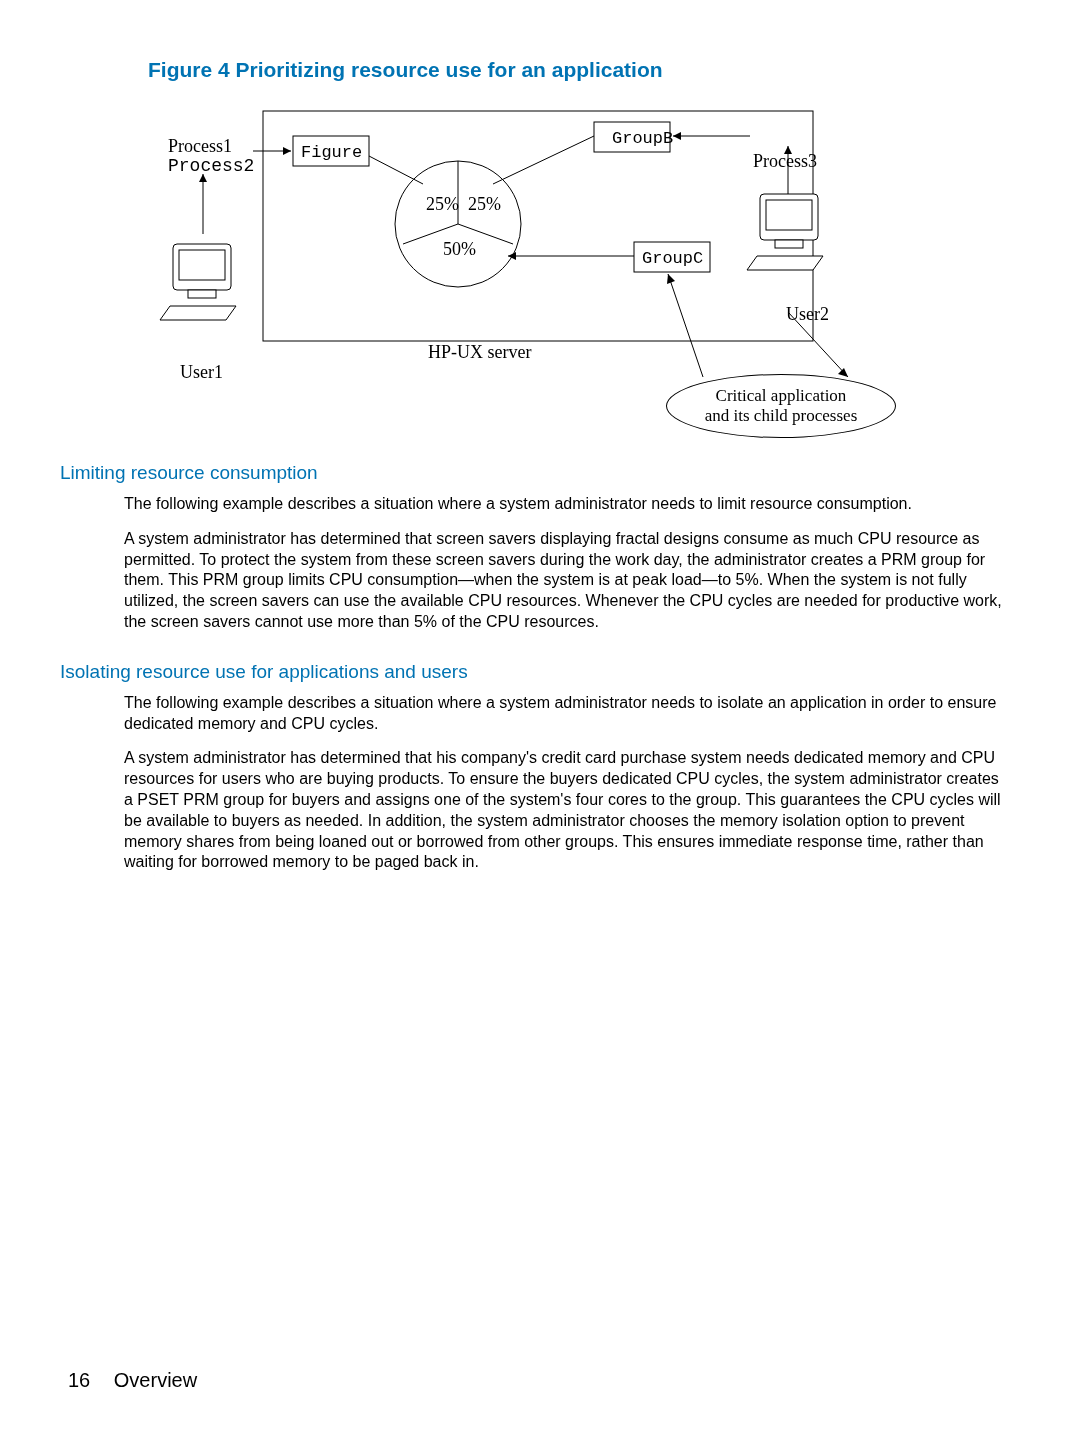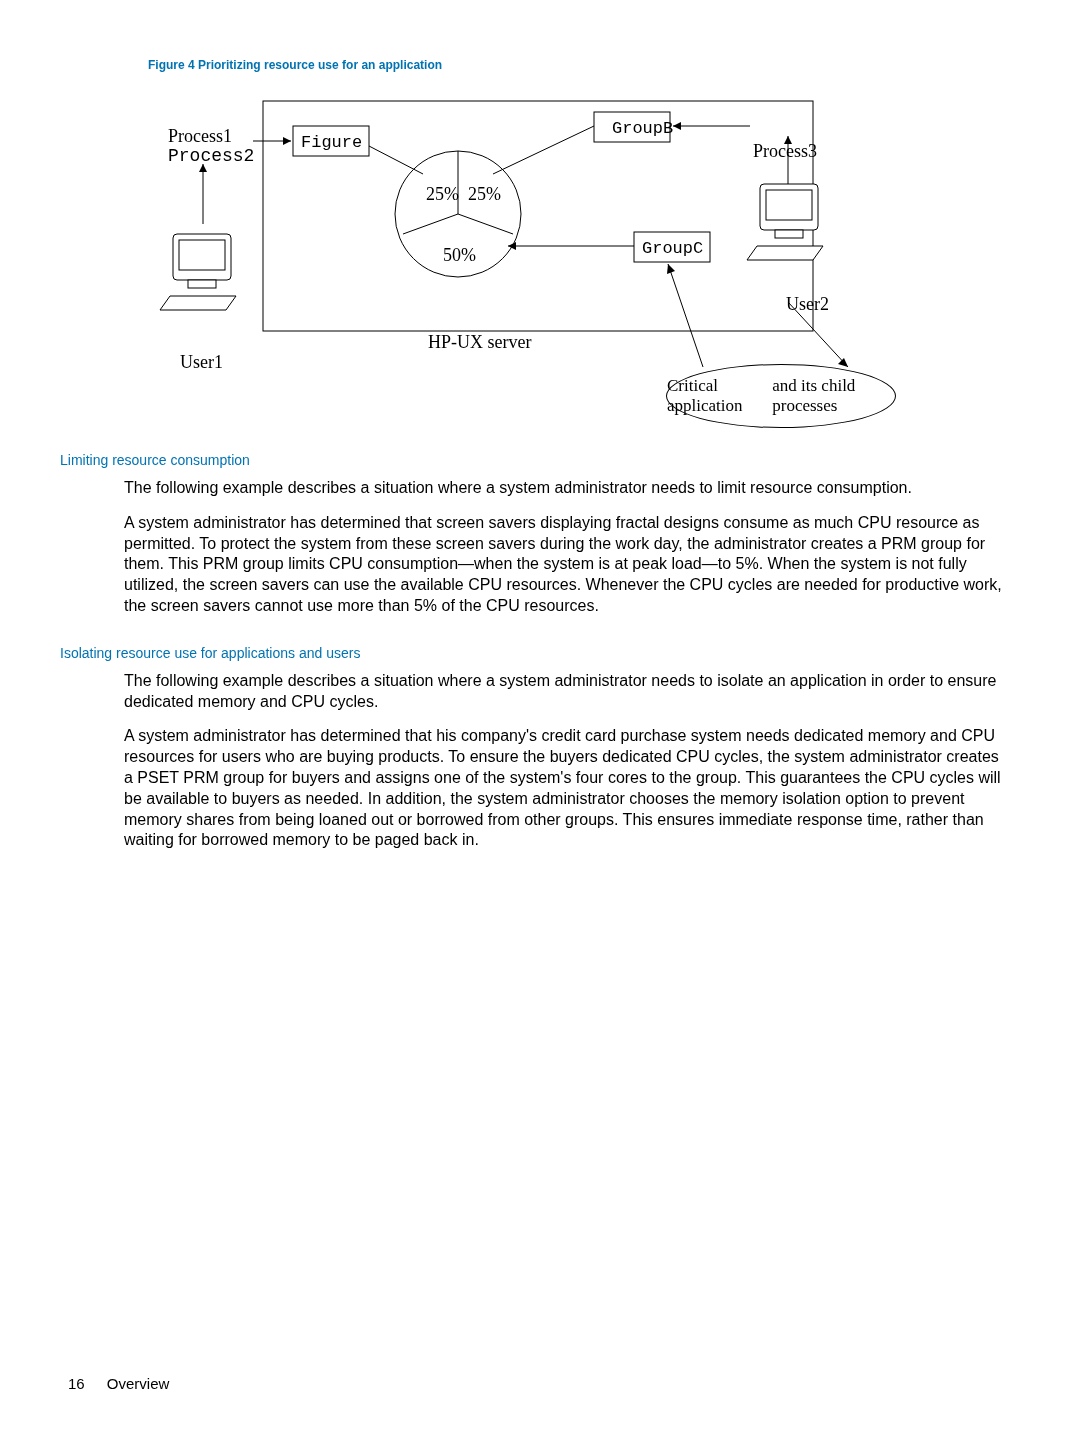--- a/index.html
+++ b/index.html
@@ -7,70 +7,70 @@
     width: 1080px;
     height: 1438px;
     background: #fff;
     font-family: Arial, Helvetica, sans-serif;
     color: #000;
     position: relative;
     padding: 58px 60px 0 60px;
   }
   .figure-caption {
     color: #0073b3;
-    font-size: 12px;
+    font-size: 21px;
     font-weight: bold;
     margin-left: 88px;
     margin-bottom: 12px;
   }
   .diagram {
     margin-left: 88px;
     position: relative;
     width: 780px;
     height: 340px;
   }
   .diagram svg { position: absolute; top: 0; left: 0; }
   .diagram-label {
     position: absolute;
     font-family: Georgia, 'Times New Roman', serif;
     font-size: 18px;
     color: #000;
   }
   .diagram-label.tt { font-family: 'Courier New', monospace; font-size: 17px; }
   .section-h {
     color: #0073b3;
-    font-size: 14px;
+    font-size: 19px;
     font-weight: normal;
     margin-top: 28px;
     margin-bottom: 10px;
   }
   .body-p {
     font-size: 16px;
     line-height: 1.3;
     margin-left: 64px;
     margin-right: 10px;
     margin-bottom: 14px;
   }
   .footer {
     position: absolute;
     bottom: 46px;
     left: 68px;
-    font-size: 15px;
+    font-size: 20px;
   }
   .footer .pg { margin-right: 18px; }
   .oval {
     position: absolute;
     border: 1px solid #000;
     border-radius: 50%;
     width: 230px;
     height: 64px;
     left: 518px;
     top: 280px;
     display: flex;
-    flex-direction: row;
+    flex-direction: column;
     align-items: center;
     justify-content: center;
     font-family: Georgia, 'Times New Roman', serif;
     font-size: 17px;
     line-height: 1.2;
   }
 </style>
 </head>
 <body>
 
@@ -132,21 +132,21 @@
   <span class="diagram-label" style="left:20px; top:42px;">Process1</span>
   <span class="diagram-label" style="left:20px; top:62px;font-family:Liberation Mono, monospace;">Process2</span>
   <span class="diagram-label" style="left:605px; top:27px;margin-top:30px;">Process3</span>
 
   <span class="diagram-label tt" style="left:153px; top:49px;">Figure</span>
   <span class="diagram-label tt" style="left:464px; top:35px;">GroupB</span>
   <span class="diagram-label tt" style="left:494px; top:155px;">GroupC</span>
 
   <span class="diagram-label" style="left:278px; top:100px;">25%</span>
   <span class="diagram-label" style="left:320px; top:100px;">25%</span>
-  <span class="diagram-label" style="left:295px; top:161px;font-family:Liberation Serif, serif;">50%</span>
+  <span class="diagram-label" style="left:295px; top:145px;font-family:Liberation Serif, serif;">50%</span>
 
   <span class="diagram-label" style="left:280px; top:248px;">HP-UX server</span>
   <span class="diagram-label" style="left:32px; top:268px;">User1</span>
   <span class="diagram-label" style="left:638px; top:210px;">User2</span>
 
   <div class="oval">
     <span>Critical application</span>
     <span>and its child processes</span>
   </div>
 </div>

